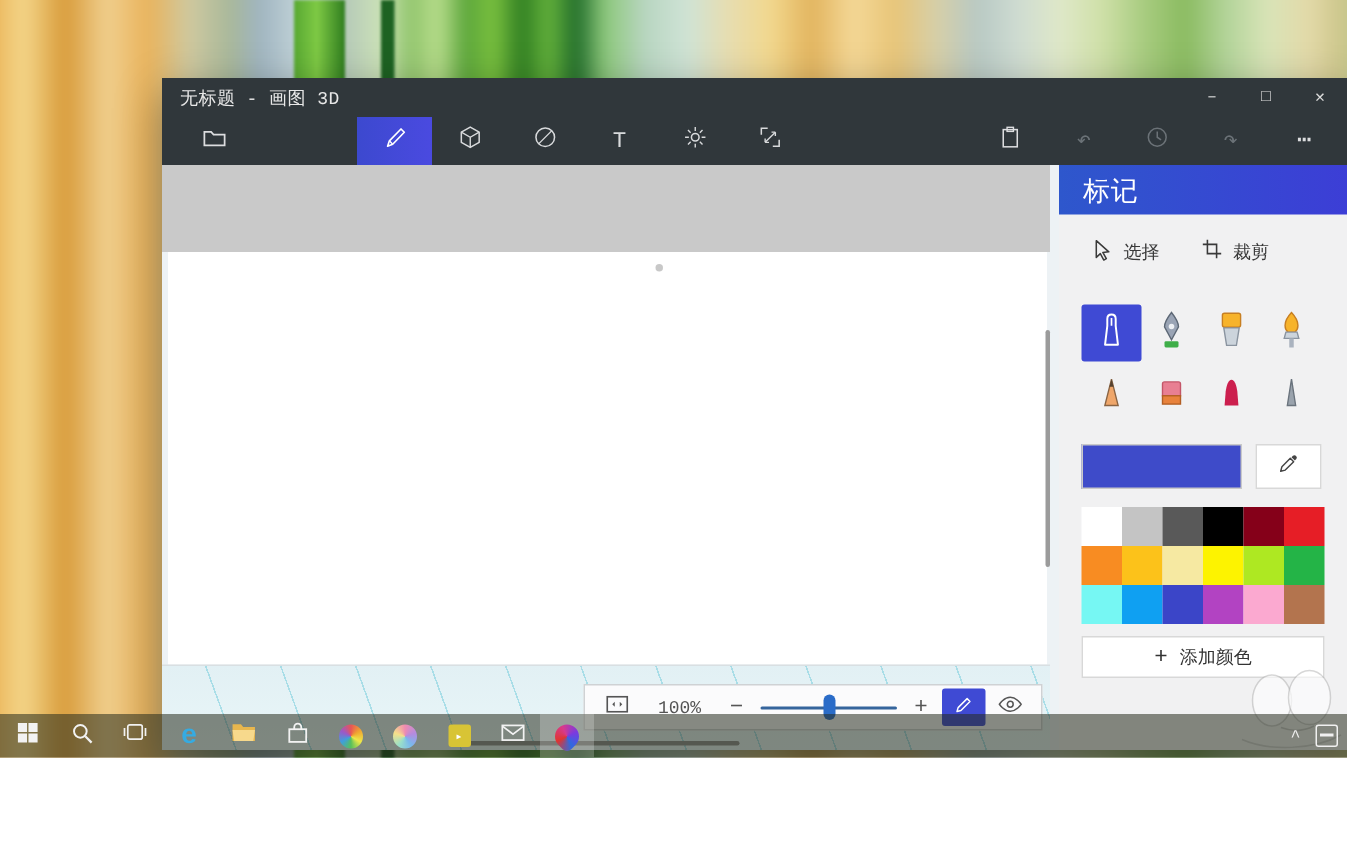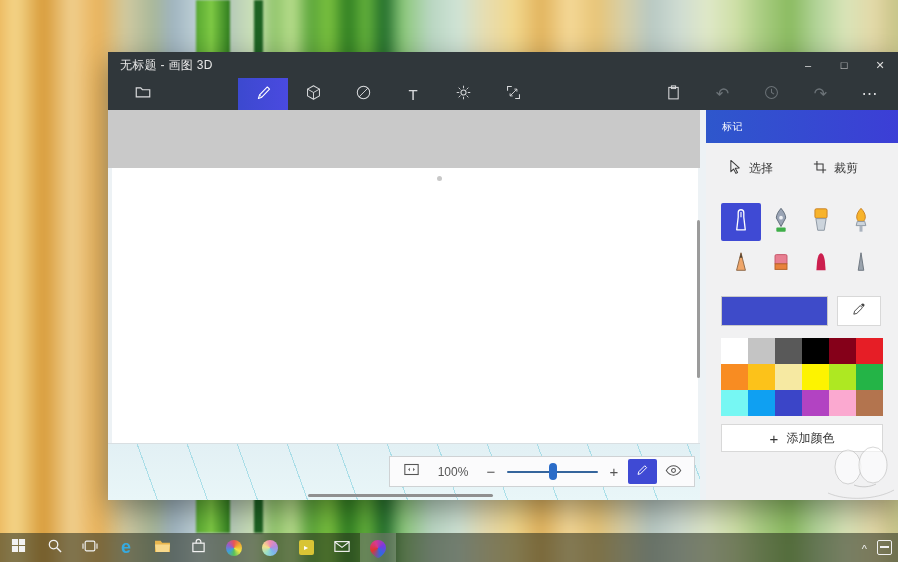--- a/index.html
+++ b/index.html
@@ -1,18 +1,18 @@
 <!DOCTYPE html>
 <html><head>
 <meta charset="utf-8">
 <style>
   * { margin:0; padding:0; box-sizing:border-box; }
   html,body { width:898px; height:562px; overflow:hidden; }
   body { font-family:"Liberation Sans", sans-serif; }
-  .desktop { position:relative; width:898px; height:562px; overflow:hidden; background:#404040; }
+  .desktop { position:relative; width:898px; height:505px; overflow:hidden; background:#404040;font-family:Liberation Mono, monospace; }
 
   
   .wallpaper { position:absolute; inset:0; overflow:hidden; }
   .wallpaper .grad { position:absolute; inset:-12px; filter:blur(5px);
     background:linear-gradient(90deg,
       #e8aa4a 0%, #f4d68a 3%, #d89b3a 6%, #f0cf8e 9%, #e9b35c 12%,
       #cfc9a0 15%, #a8b89a 18%, #9fb4c0 20%, #c2d3d8 23%, #b3c7b8 26%,
       #cde3b8 29%, #8fc46a 31%, #bade8e 33%, #5aa53a 35%, #7cc23f 37%,
       #2e7d22 39%, #66b33c 41%, #1f6b2a 43%, #8cc87a 45%, #b9d6c2 48%,
       #cfe3d6 51%, #e7ddb0 54%, #f2d88e 57%, #e2b45e 60%, #f4d897 63%,
@@ -66,23 +66,23 @@
   .zb-sign { width:24px; font-size:15px; }
   .zb-slider { position:relative; flex:1; height:25px; margin:0 4px; }
   .zb-track { position:absolute; left:0; right:0; top:12px; height:2px; background:#35659c; border-radius:1px; }
   .zb-handle { position:absolute; left:46%; top:4px; width:8px; height:17px; border-radius:4px; background:#2a6cc8; }
   .zb-pencil { width:29px; height:25px; background:#3f4ad4; border-radius:2px; color:#fff; margin-left:2px; }
   .zb-eye { width:32px; height:25px; }
 
   
   .panel { position:relative; width:192px; height:390px; background:#f1f1f2; }
   .panel-header { height:33px; display:flex; align-items:center; padding-left:16px;
-    background:linear-gradient(90deg,#2e57cc,#3c3ed6); color:#fff; font-size:10px; letter-spacing:.5px; }
+    background:linear-gradient(90deg,#2e57cc,#3c3ed6); color:#fff; font-size:18px; letter-spacing:.5px; }
   .panel-body { padding:0 15px; }
-  .selcrop { display:flex; gap:40px; margin-top:14px; height:22px; align-items:center; padding-left:8px;text-align:center; }
+  .selcrop { display:flex; gap:28px; margin-top:14px; height:22px; align-items:center; padding-left:8px;text-align:center; }
   .selcrop .sc-item { display:flex; align-items:center; gap:7px; font-size:12px; color:#3a3a3a; }
   .tools { display:grid; grid-template-columns:repeat(4,40px); grid-auto-rows:38px; gap:4px 0; margin-top:24px; }
   .tool { display:flex; align-items:center; justify-content:center; border-radius:2px; }
   .tool.selected { background:#3f4ad4; }
   .dropdown { margin-top:12px; height:28px; background:#fff; border:1px solid #d8d8d8;
     display:flex; align-items:center; justify-content:center; position:relative; font-size:12px; color:#3a3a3a; }
   .dropdown .chev { position:absolute; right:10px; top:4px; color:#6a6a6a; font-size:13px; }
   .swatchrow { display:flex; gap:9px; margin-top:13px; }
   .cur-swatch { width:107px; height:30px; border:1px solid #c9c9c9; background:#3e4bc9; }
   .eyedrop-btn { width:44px; height:30px; background:#fff; border:1px solid #d8d8d8;

